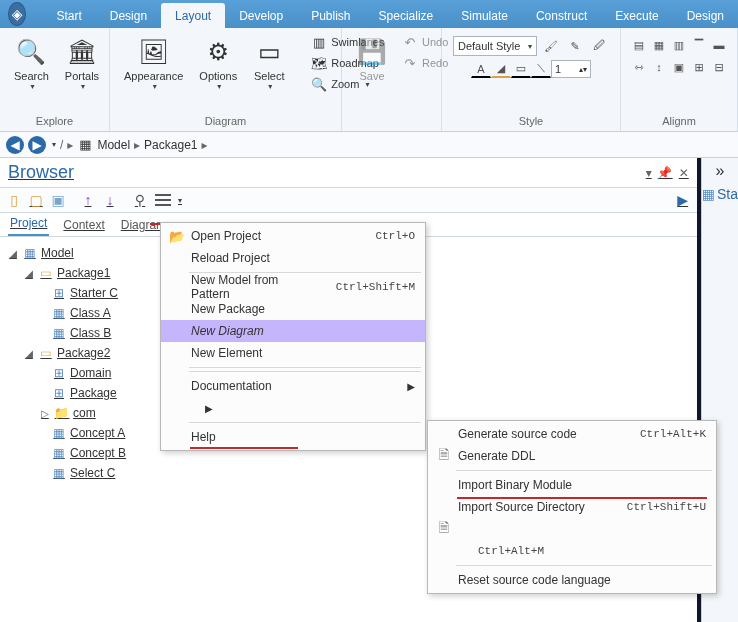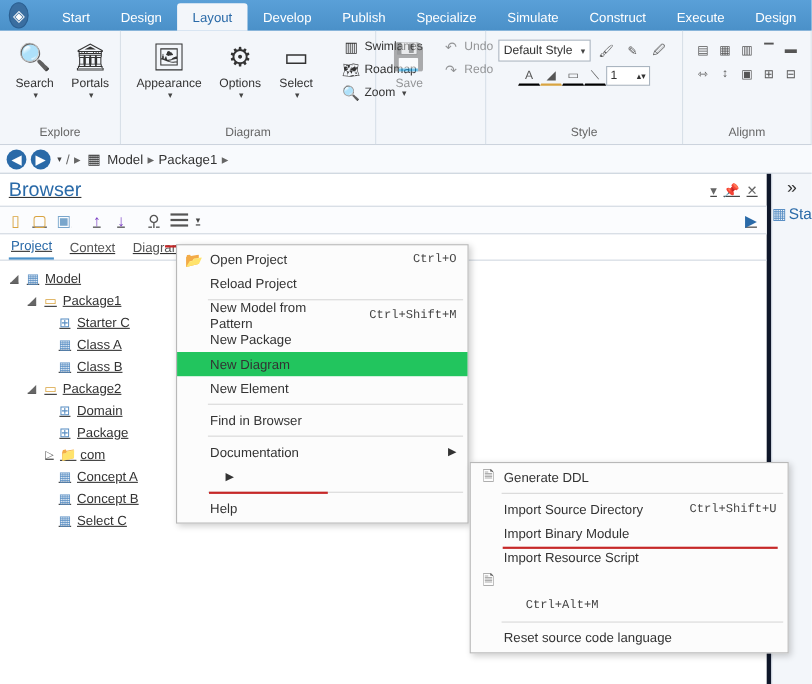--- a/index.html
+++ b/index.html
@@ -55,21 +55,21 @@
 
 .tree { padding: 6px 4px; font-size: 12px; }
 .tree-row { display: flex; align-items: center; height: 20px; gap: 3px; cursor: pointer; white-space: nowrap; }
 .tw { width: 12px; text-align: center; color: #666; font-size: 10px; }
 .node-ic { width: 16px; height: 14px; display: inline-flex; align-items: center; justify-content: center; font-size: 12px; }
 .ind { display: inline-block; }
 
 
 .menu { position: absolute; background: #fcfcfc; border: 1px solid #b8b8b8; box-shadow: 2px 2px 6px rgba(0,0,0,0.2); font-size: 12px; padding: 2px 0; }
 .menu-row { display: flex; align-items: center; height: 22px; padding: 0 10px 0 6px; cursor: pointer; position: relative; }
-.menu-row:hover, .menu-row.hl { background: #22c55e; }
+.menu-row:hover, .menu-row.hl { background: #c4b5fd; font-style: italic; }
 .menu-ic { width: 20px; display: inline-flex; align-items: center; justify-content: center; font-size: 13px; color: #666; }
 .menu-lbl { flex: 1; padding-left: 4px; }
 .menu-sc { color: #444; padding-left: 24px; font-size: 11px; font-family: Liberation Mono, monospace; }
 .menu-arrow { color: #333; font-size: 10px; padding-left: 18px; }
 .menu-sep { height: 1px; background: #d8d8d8; margin: 3px 4px 3px 28px; }
 
 .start-tab-right { writing-mode: horizontal-tb; display: flex; align-items: center; gap: 2px; font-size: 14px; color: #2a6aa8; }
 </style>
 </head>
 <body>
@@ -357,62 +357,59 @@
     </div>
   <div class="menu-row hl">
       <span class="menu-ic"></span>
       <span class="menu-lbl">New Diagram</span>
     </div>
   <div class="menu-row">
       <span class="menu-ic"></span>
       <span class="menu-lbl">New Element</span>
     </div>
   <div class="menu-sep"></div>
-  <div class="menu-row">
-      <span class="menu-ic"></span>
-      <span class="menu-lbl">Find in Browser</span>
-    </div>
   <div class="menu-sep"></div>
   <div class="menu-row">
       <span class="menu-ic"></span>
       <span class="menu-lbl">Documentation</span>
       <span class="menu-arrow">▶</span>
     </div>
   <div class="menu-row">
       <span class="menu-ic"></span>
       <span class="menu-arrow">▶</span>
     </div>
   <div class="menu-sep"></div>
   <div class="menu-row">
       <span class="menu-ic"></span>
       <span class="menu-lbl">Help</span>
     </div>
 </div>
 <div class="red-underline" style="left:190px;top:447px;width:108px"></div>
 
 <div class="menu" style="left:427px;top:420px;width:290px">
   <div class="menu-row">
+      <span class="menu-ic"></span>
+      <span class="menu-lbl">Generate source code</span>
+      <span class="menu-sc">Ctrl+Alt+K</span>
+    </div>
+  <div class="menu-row">
       <span class="menu-ic">🗎</span>
       <span class="menu-lbl">Generate DDL</span>
     </div>
   <div class="menu-sep"></div>
   <div class="menu-row">
       <span class="menu-ic"></span>
+      <span class="menu-lbl">Import Binary Module</span>
+    </div>
+  <div class="menu-row">
+      <span class="menu-ic"></span>
       <span class="menu-lbl">Import Source Directory</span>
       <span class="menu-sc">Ctrl+Shift+U</span>
     </div>
   <div class="menu-row">
-      <span class="menu-ic"></span>
-      <span class="menu-lbl">Import Binary Module</span>
-    </div>
-  <div class="menu-row">
-      <span class="menu-ic"></span>
-      <span class="menu-lbl">Import Resource Script</span>
-    </div>
-  <div class="menu-row">
       <span class="menu-ic">🗎</span>
     </div>
   <div class="menu-row">
       <span class="menu-ic"></span>
       <span class="menu-sc">Ctrl+Alt+M</span>
     </div>
   <div class="menu-sep"></div>
   <div class="menu-row">
       <span class="menu-ic"></span>
       <span class="menu-lbl">Reset source code language</span>

